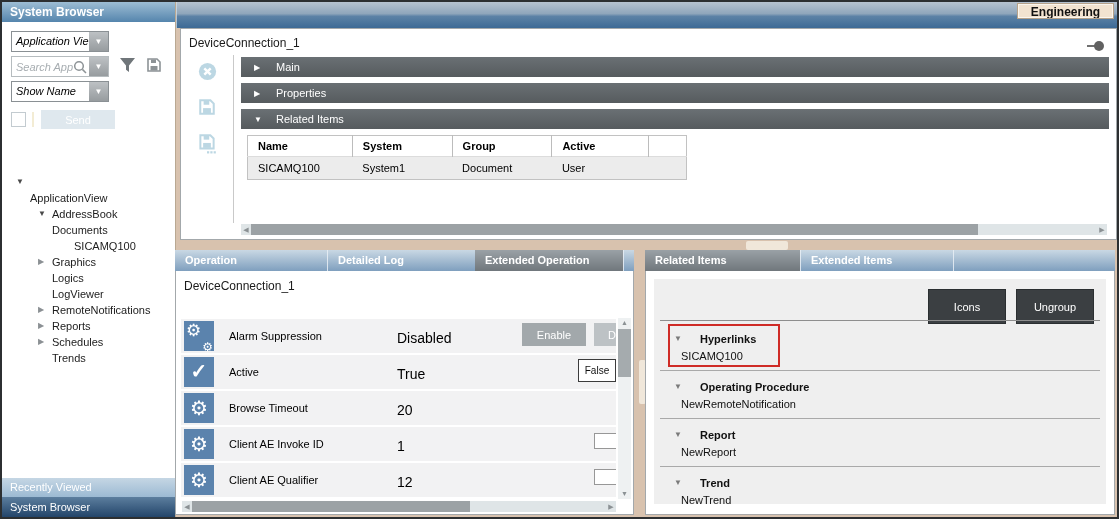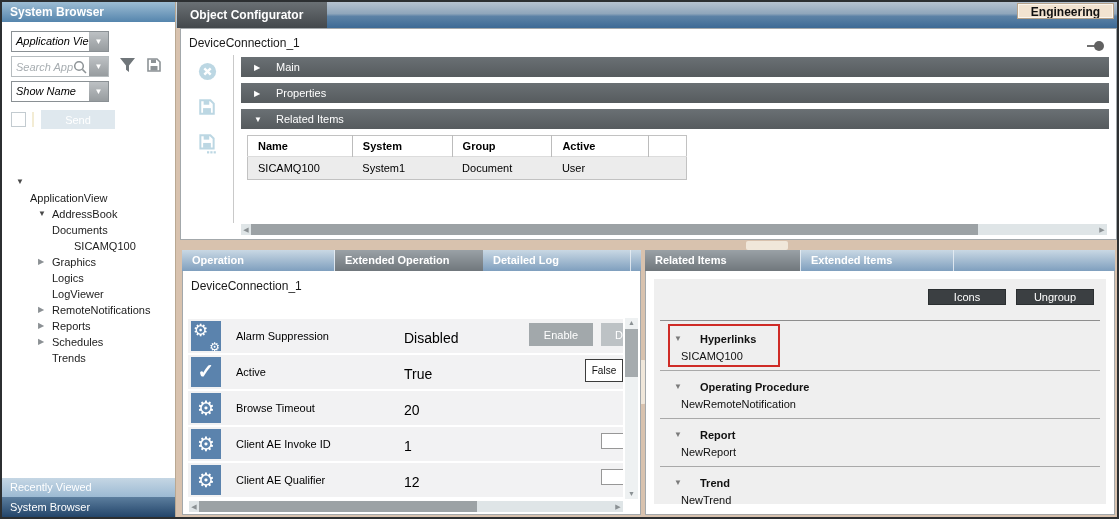--- a/index.html
+++ b/index.html
@@ -59,21 +59,21 @@
   .scroll-arrow { position:absolute; top:0; width:10px; height:11px; font-size:7px; line-height:11px; color:#8b9194; text-align:center; }
   .mp-hscroll { left:60px; right:9px; bottom:4px; }
   .mp-hscroll .thumb { width:84%; }
 
   
   .hgrip { position:absolute; left:744px; top:239px; width:42px; height:9px; background:#f0e7da; border-radius:2px; }
   .vgrip { position:absolute; left:637px; top:358px; width:7px; height:44px; background:#f0e7da; border-radius:2px; }
 
   
   .bpanel { position:absolute; top:248px; height:265px; }
-  .op-panel { left:180px; width:459px; }
+  .op-panel { left:173px; width:459px; }
   .rel-panel { left:643px; width:470px; }
   .ptabbar { position:absolute; left:0; top:0; right:0; height:21px; background:linear-gradient(#c9d8e4,#7f9fbe); display:flex; }
   .ptab { height:21px; line-height:21px; color:#fff; font-weight:bold; font-size:11px; padding-left:10px; }
   .ptab.active { background:linear-gradient(#9aa1a6,#70777c); }
   .psep { width:1px; height:21px; background:#e9eff4; opacity:.85; }
   .pbody { position:absolute; left:0; top:21px; right:0; bottom:0; background:#fff; border:1px solid #a3a8ab; border-top:none; }
 
   
   .op-title { position:absolute; left:8px; top:8px; font-size:12px; color:#1a1a1a; }
   .op-rows { position:absolute; left:5px; top:48px; right:17px; bottom:15px; overflow:hidden; }
@@ -94,21 +94,21 @@
   .op-vscroll { position:absolute; right:2px; top:47px; bottom:15px; width:13px; background:#eef1f2; }
   .op-vscroll .thumb { position:absolute; left:0; top:11px; width:13px; height:48px; background:#a5abae; }
   .v-arrow { position:absolute; left:0; width:13px; height:10px; font-size:7px; color:#8b9194; text-align:center; line-height:10px; }
   .op-hscroll { left:6px; right:17px; bottom:2px; }
   .op-hscroll .thumb { width:64%; }
   .arrow-l { left:0; } .arrow-r { right:0; }
 
   
   .rel-inner { position:absolute; left:8px; top:8px; right:8px; bottom:10px; background:#efefef; }
   .rel-buttons { position:absolute; right:12px; top:10px; display:flex; gap:10px; }
-  .rel-btn { height:16px; min-width:78px; background:var(--dark-button,#3b3f42); color:#fff; border:1px solid #2b2f31; font-size:11px; font-family:inherit; padding:0 14px; }
+  .rel-btn { height:35px; min-width:78px; background:var(--dark-button,#3b3f42); color:#fff; border:1px solid #2b2f31; font-size:11px; font-family:inherit; padding:0 14px; }
   .rel-hr { position:absolute; left:6px; right:6px; top:41px; border-top:1px solid #8e8e8e; }
   .rel-groups { position:absolute; left:6px; right:6px; top:44px; }
   .rel-group { position:relative; padding:7px 0 5px 0; border-bottom:1px solid #a9a9a9; }
   .rel-ghead { display:flex; align-items:center; height:17px; }
   .rel-tri { color:#7a7a7a; font-size:8px; margin-left:14px; width:13px; }
   .rel-glabel { font-weight:bold; font-size:11px; margin-left:13px; color:#111; }
   .rel-item { font-size:11px; padding-left:21px; height:18px; line-height:18px; color:#111; }
   .red-box { position:absolute; left:8px; top:1px; width:112px; height:43px; border:2px solid var(--red-highlight,#cf2b26); }
 </style>
 </head>
@@ -206,21 +206,20 @@
           <span class="tree-tri collapsed">▶</span>
           <span class="tree-label">Trends</span>
         </div>
       </div>
     <div class="sb-bar light">Recently Viewed</div>
     <div class="sb-bar dark">System Browser</div>
   </div>
 
   <div class="topbar" id="top-tabs">
       <div class="topsep"></div>
-      <div class="toptab active" style="width: 150px;">Object Configurator</div>
     </div>
   <button class="eng-btn">Engineering</button>
 
   <div class="mpanel">
     <div class="mp-title">DeviceConnection_1</div>
     <div class="pin"></div>
     <div class="mp-toolbar">
       <span>
         <svg width="19" height="19">
             <circle cx="9.5" cy="9.5" r="8.6" fill="#bcd7e3"></circle>
@@ -290,22 +289,22 @@
     </div>
   </div>
 
   <div class="hgrip"></div>
   <div class="vgrip"></div>
 
   <div class="bpanel op-panel">
     <div class="ptabbar" id="op-tabs">
         <div class="ptab" style="width: 152px;">Operation</div>
         <div class="psep"></div>
+        <div class="ptab" style="width: 147px;">Detailed Log</div>
         <div class="ptab active" style="width: 148px;">Extended Operation</div>
-        <div class="ptab" style="width: 147px;">Detailed Log</div>
         <div class="psep"></div>
       </div>
     <div class="pbody">
       <div class="op-title">DeviceConnection_1</div>
       <div class="op-rows" id="op-rows">
           <div class="op-row">
             <span class="op-icon">
               <span class="g2a">⚙</span>
               <span class="g2b">⚙</span>
             </span>

